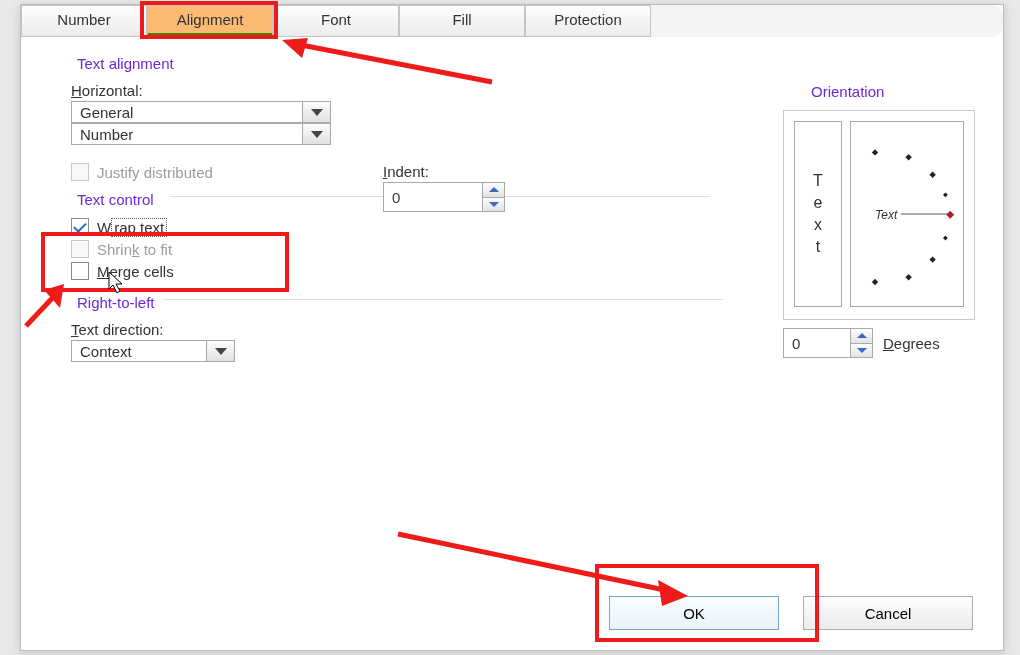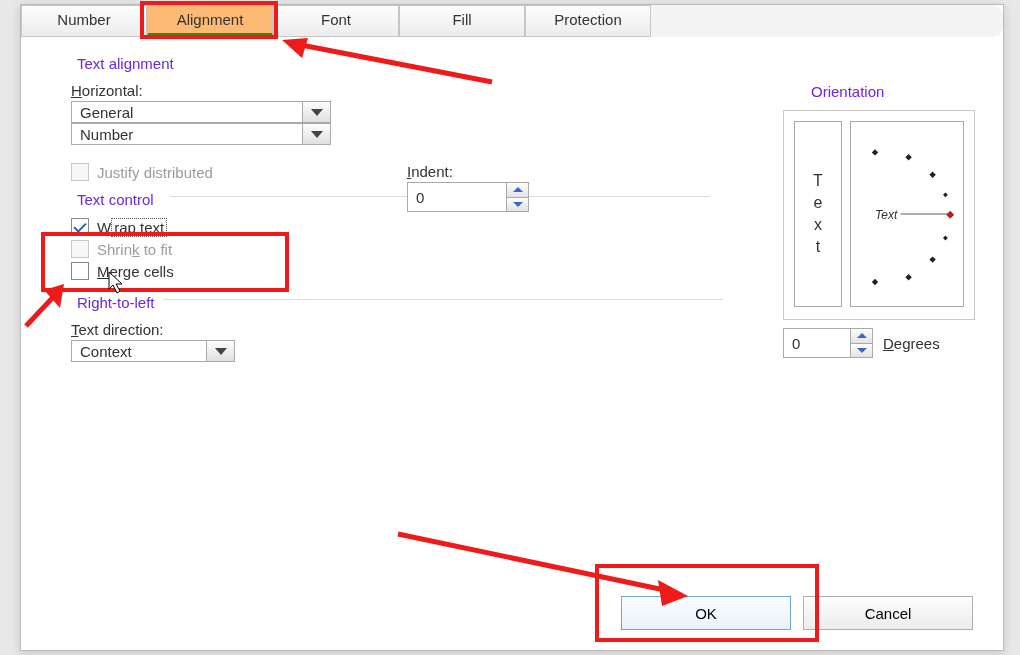--- a/index.html
+++ b/index.html
@@ -79,21 +79,21 @@
   display: flex; align-items: center; justify-content: center;
 }
 .tri-down {
   width: 0; height: 0;
   border-left: 6px solid transparent;
   border-right: 6px solid transparent;
   border-top: 7px solid #444;
 }
 .indent-block {
   position: absolute;
-  left: 358px; top: 108px;
+  left: 334px; top: 108px;
 }
 .spinner {
   position: relative;
   width: 122px; height: 30px;
   border: 1px solid #a9a9a9;
   background: #fff;
   display: flex; align-items: center;
   padding-left: 8px;
   font-size: 15px;
 }
@@ -177,21 +177,21 @@
   font-style: italic;
 }
 .dial-box svg { width: 100%; height: 100%; }
 .deg-row {
   display: flex; align-items: center; gap: 10px; margin-top: 8px;
 }
 .deg-label { font-size: 15px; }
 .buttons {
   position: absolute;
   right: 30px; bottom: 20px;
-  display: flex; gap: 12px;
+  display: flex; gap: 24px;
 }
 .btn-main {
   width: 170px; height: 34px;
   border: 1px solid #6fa5d8;
   background: linear-gradient(#fbfdff, #e9f2fb);
   font-size: 15px;
   cursor: pointer;
 }
 .btn-main.cancel {
   border: 1px solid #adadad;

